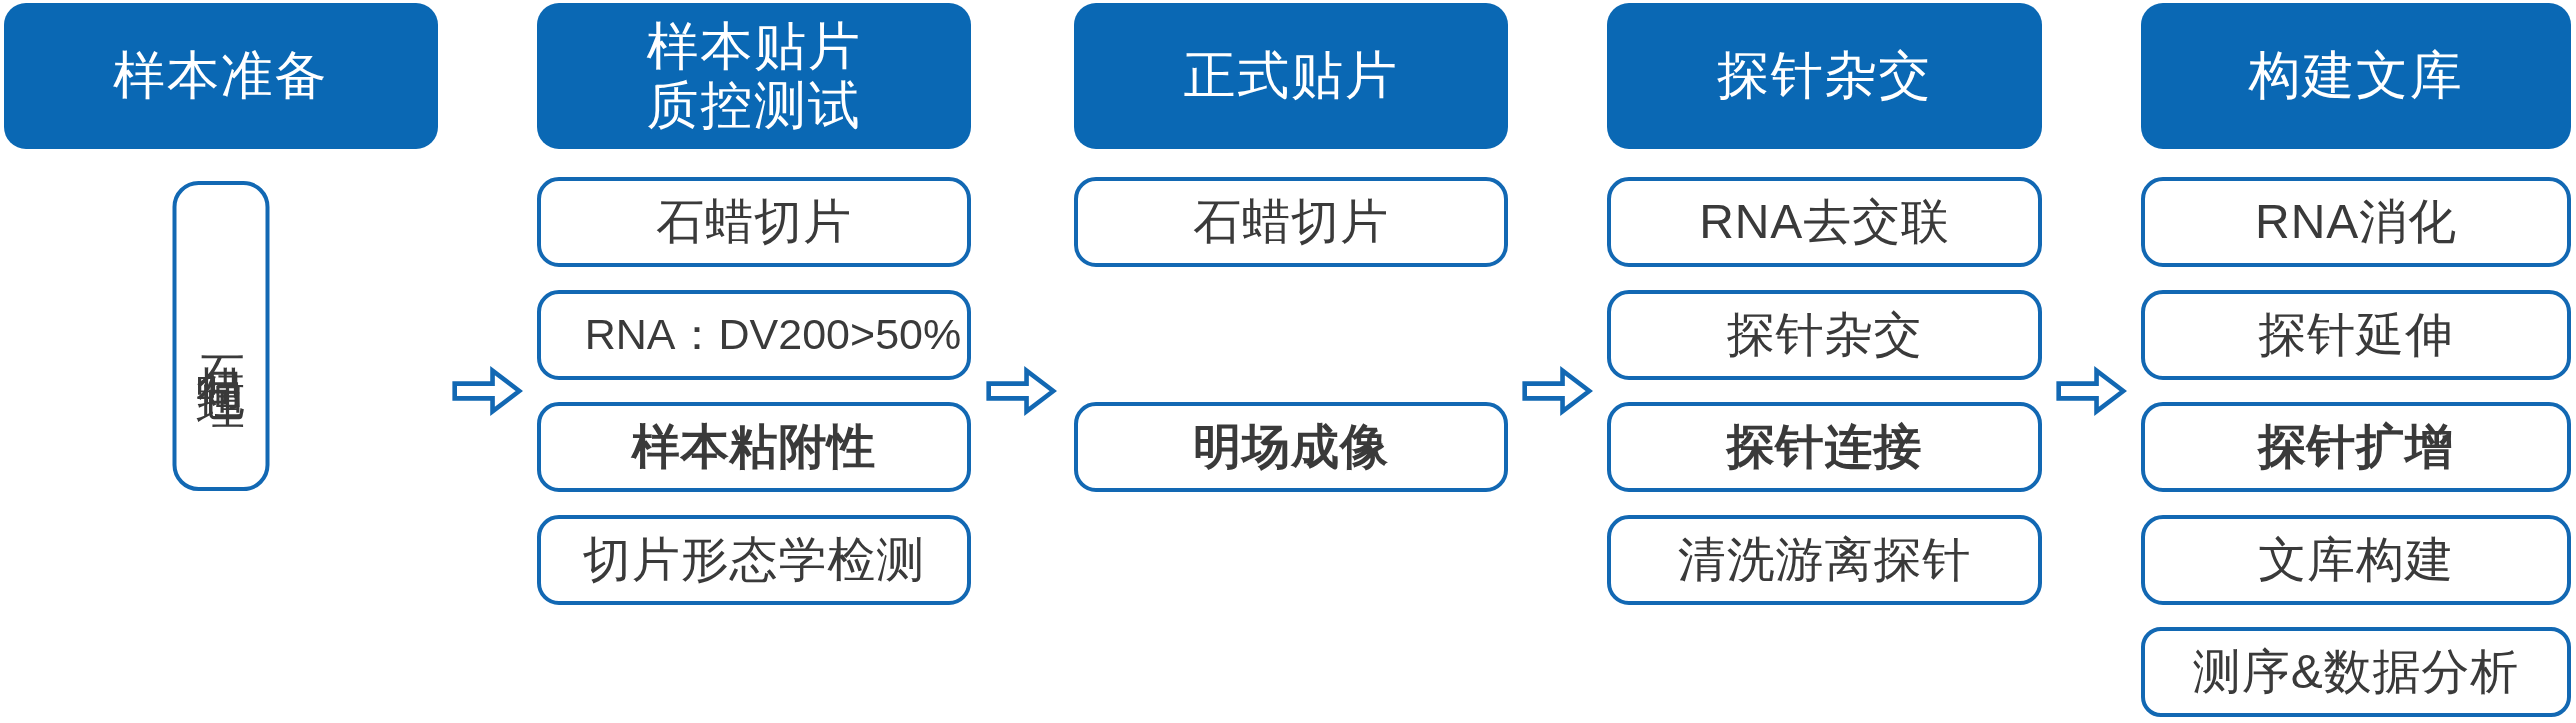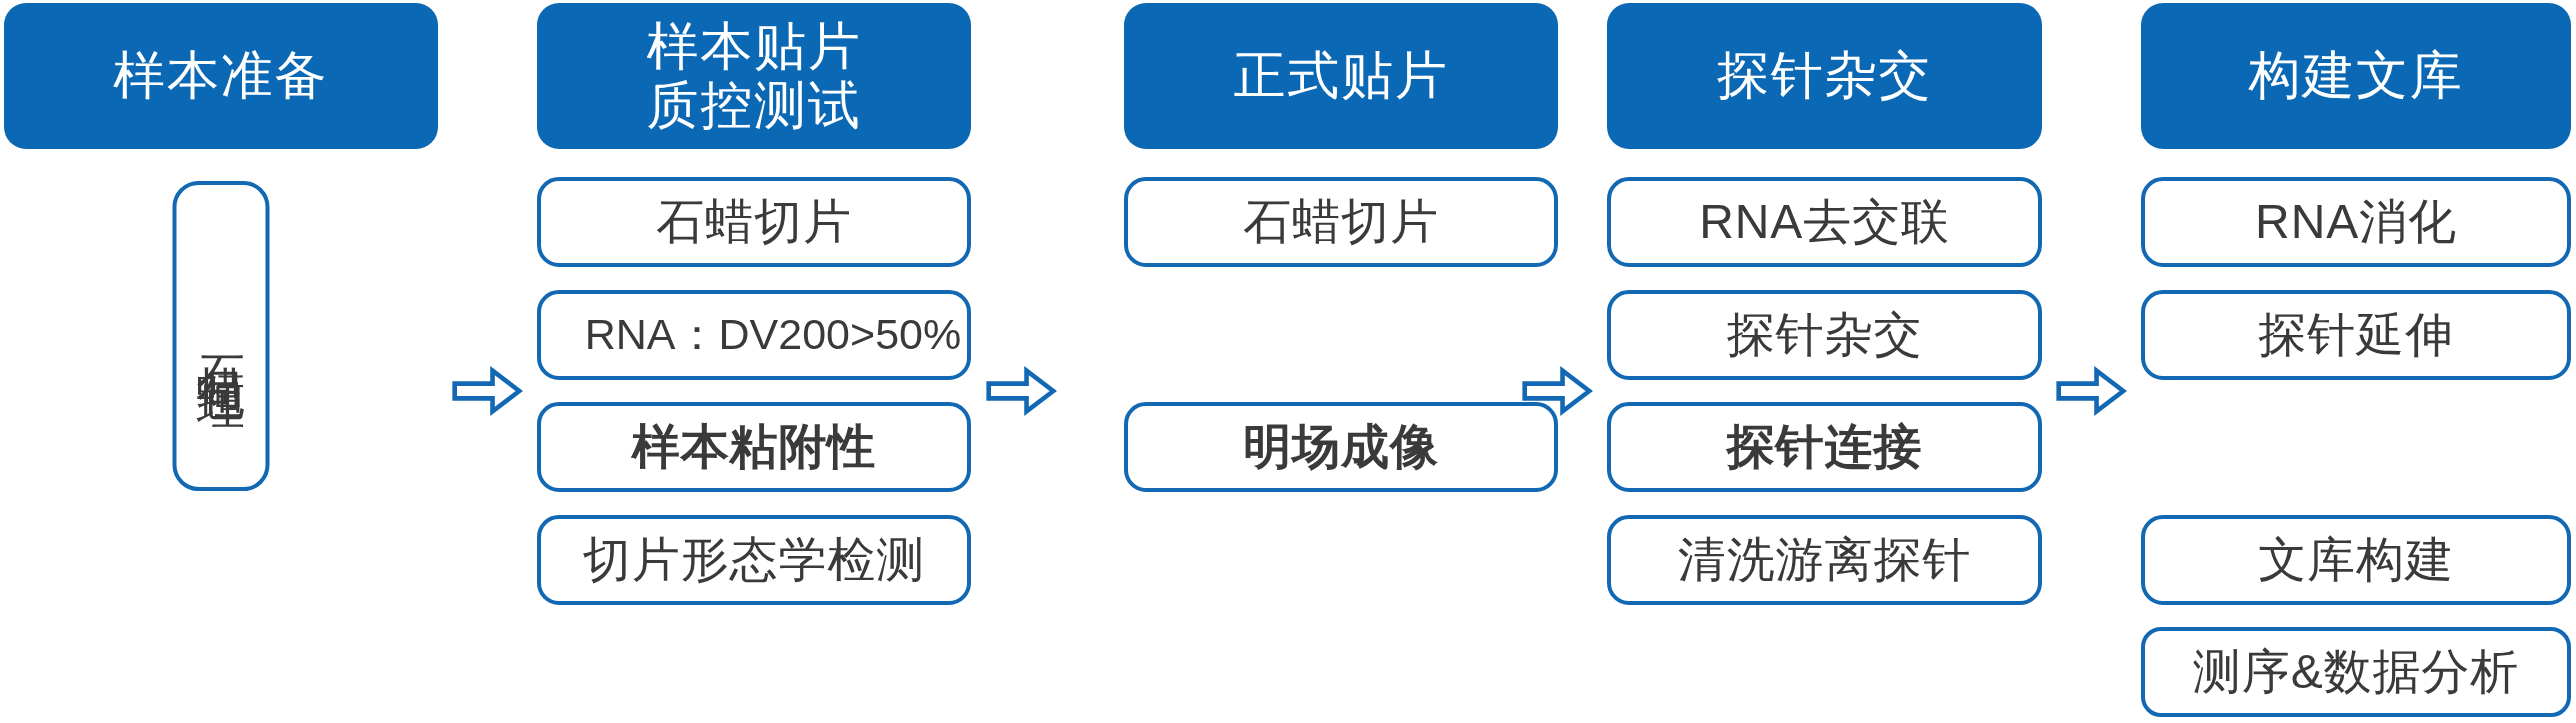--- a/index.html
+++ b/index.html
@@ -93,21 +93,21 @@
     </div>
     <div class="box r3">
       <span>切片形态学检测</span>
     </div>
   </section>
 
   <svg class="arrow" style="left:985px" width="72" height="50" viewBox="0 0 78 54">
     <polygon points="4,19 45,19 45,5 74,27 45,49 45,35 4,35" stroke-miterlimit="10"></polygon>
   </svg>
 
-  <section class="col" style="left:1124px;width:434px">
+  <section class="col" style="left:1074px;width:434px">
     <header class="hdr">
       <span class="hline">正式贴片</span>
       <span class="hline"></span>
     </header>
     <div class="box r0">
       <span>石蜡切片</span>
     </div>
     <div class="box r2">
       <span>明场成像</span>
     </div>
@@ -144,20 +144,23 @@
     <header class="hdr">
       <span class="hline">构建文库</span>
       <span class="hline"></span>
     </header>
     <div class="box r0">
       <span>RNA消化</span>
     </div>
     <div class="box r1">
       <span>探针延伸</span>
     </div>
+    <div class="box r2">
+      <span>探针扩增</span>
+    </div>
     <div class="box r3">
       <span>文库构建</span>
     </div>
     <div class="box r4">
       <span>测序&amp;数据分析</span>
     </div>
   </section>
 
 </div>
 

